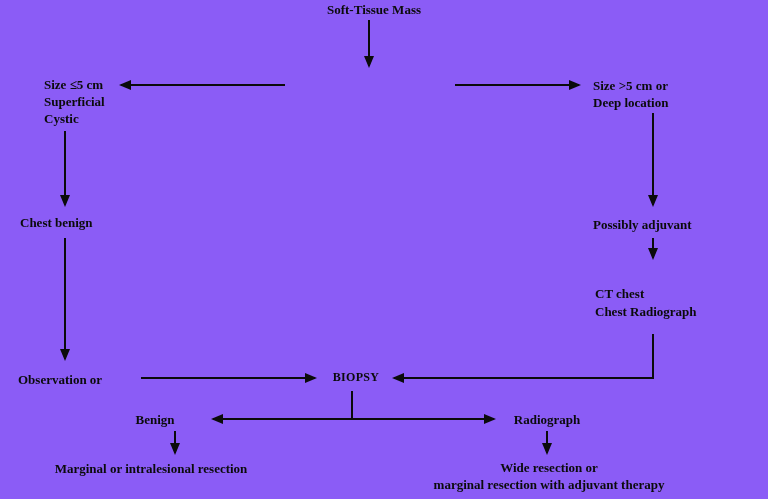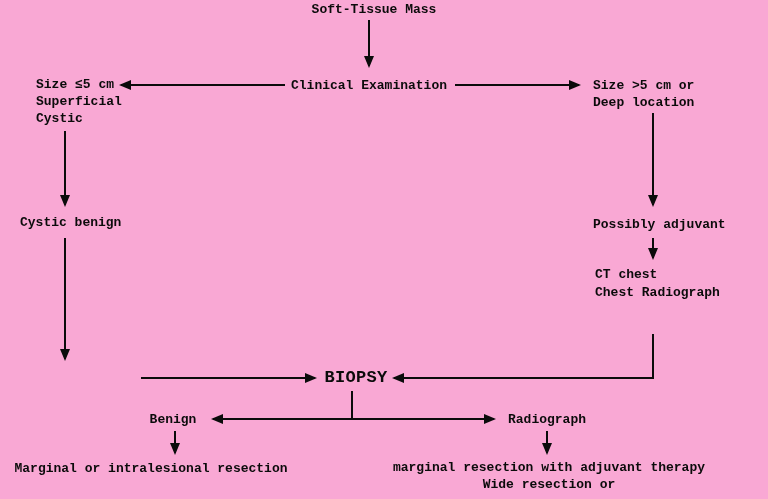--- a/index.html
+++ b/index.html
@@ -1,35 +1,35 @@
 <!DOCTYPE html>
 <html><head>
 <meta charset="utf-8">
 <style>
   html, body { margin: 0; padding: 0; background: #ffffff; }
   #canvas {
     position: relative;
     width: 768px;
     height: 499px;
-    background: #f9a8d4;
-    font-family: Liberation Mono, monospace;
+    background: #8b5cf6;
+    font-family: Liberation Serif, serif;
     color: #0b0b0b;
     overflow: hidden;
   }
   .node {
     position: absolute;
     font-weight: 700;
     font-size: 13px;
     line-height: 17px;
     white-space: nowrap;
     color: #0b0b0b;
   }
   .centered { transform: translateX(-50%); text-align: center; }
-  .biopsy { font-size: 17px; letter-spacing: .3px; }
-  .workup { line-height: 18px; }
+  .biopsy { font-size: 12px; letter-spacing: .3px; }
+  .workup { line-height: 18px; margin-top: 19px; }
   svg.connectors { position: absolute; left: 0; top: 0; }
   .c line, .c path { stroke: #0b0b0b; stroke-width: 2; fill: none; }
 </style>
 </head>
 <body>
 
 <div id="canvas">
 
   <svg class="connectors" width="768" height="499" viewBox="0 0 768 499">
     <defs>
@@ -50,49 +50,49 @@
       <line x1="352" y1="391" x2="352" y2="419"></line>
       <line x1="352" y1="419" x2="213" y2="419" marker-end="url(#ah)"></line>
       <line x1="352" y1="419" x2="494" y2="419" marker-end="url(#ah)"></line>
       <line x1="175" y1="431" x2="175" y2="453" marker-end="url(#ah)"></line>
       <line x1="547" y1="431" x2="547" y2="453" marker-end="url(#ah)"></line>
     </g>
   </svg>
 
   <div class="node centered" style="left:374px; top:1px">Soft-Tissue Mass</div>
 
-  <div class="node centered" style="left:369px; top:77px">Clinical Examination</div>
 
-  <div class="node" style="left:36px; top:76px">
+  <div class="node" style="left:44px; top:76px">
     <div>Size ≤5 cm</div>
     <div>Superficial</div>
     <div>Cystic</div>
   </div>
 
   <div class="node" style="left:593px; top:77px">
     <div>Size &gt;5 cm or</div>
     <div>Deep location</div>
   </div>
 
-  <div class="node" style="left:20px; top:214px">Cystic benign</div>
+  <div class="node" style="left:20px; top:214px">Chest benign</div>
 
   <div class="node" style="left:593px; top:216px">Possibly adjuvant</div>
 
   <div class="node workup" style="left:595px; top:266px">
     <div>CT chest</div>
     <div>Chest Radiograph</div>
   </div>
 
+  <div class="node" style="left:18px; top:371px">Observation or</div>
 
   <div class="node centered biopsy" style="left:356px; top:369px">BIOPSY</div>
 
-  <div class="node centered" style="left:173px; top:411px">Benign</div>
+  <div class="node centered" style="left:155px; top:411px">Benign</div>
 
   <div class="node centered" style="left:547px; top:411px">Radiograph</div>
 
   <div class="node centered" style="left:151px; top:460px">Marginal or intralesional resection</div>
 
   <div class="node centered" style="left:549px; top:459px">
+    <div>Wide resection or</div>
     <div>marginal resection with adjuvant therapy</div>
-    <div>Wide resection or</div>
   </div>
 
 </div>
 
 </body></html>

